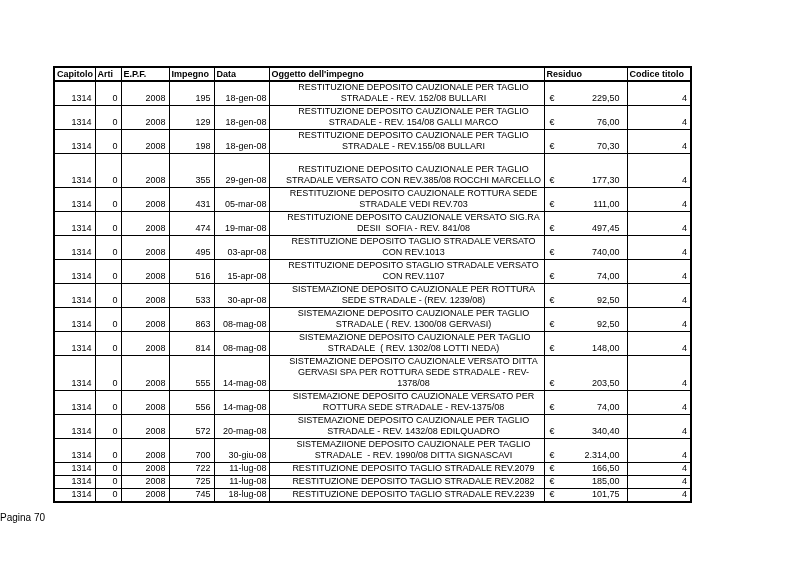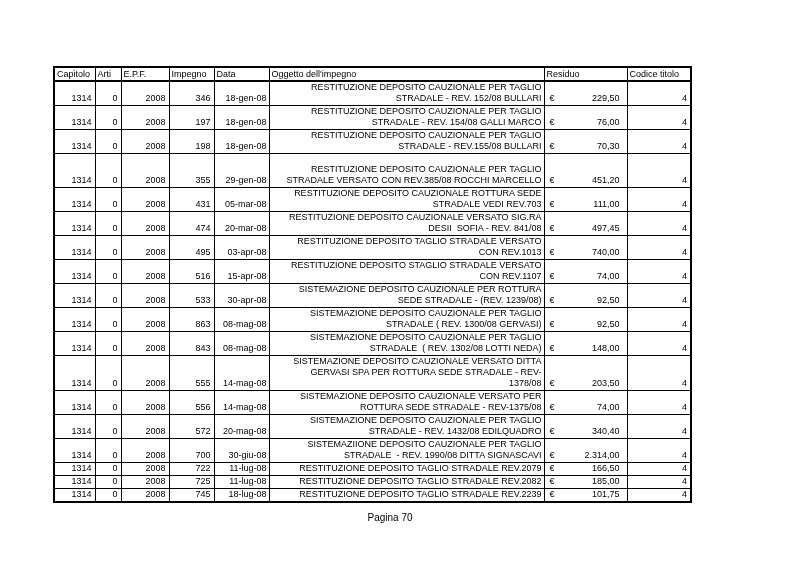--- a/index.html
+++ b/index.html
@@ -30,48 +30,47 @@
   col.c-codice   { width: 64px; }
   th, td {
     border: 1px solid #000;
     font-size: 9px;
     line-height: 11px;
     padding: 0 2px;
     overflow: hidden;
     white-space: nowrap;
   }
   th {
-    font-weight: normal;
+    font-weight: bold;
     text-align: left;
     height: 14px;
     vertical-align: middle;
     border-bottom: 2px solid #000;
     padding-left: 2px;
   }
   td { vertical-align: bottom; padding-bottom: 1px; }
   tr.lines-1 td { height: 12px; }
   tr.lines-2 td { height: 24px; }
   tr.lines-3 td { height: 34px; }
   td.num  { text-align: right; padding-right: 3px; }
   td.date { text-align: right; padding-right: 2px; }
-  td.oggetto { text-align: right; padding-left: 16px; white-space: pre; }
+  td.oggetto { text-align: center; padding-left: 16px; white-space: pre; }
   td.residuo { padding: 0 0 1px 0; }
   td.residuo .wrap {
     display: flex;
     justify-content: space-between;
     padding: 0 7px 0 5px;
     width: 100%;
   }
   td.codice { text-align: right; padding-right: 3px; }
   .footer {
     position: absolute;
     top: 512px;
     left: 0;
     width: 780px;
-    text-align: center;
     font-size: 10px;
   }
 </style>
 </head>
 <body>
 
 <div>
 
   <table class="impegni">
     <colgroup>
@@ -94,36 +93,36 @@
           <th>Oggetto dell'impegno</th>
           <th>Residuo</th>
           <th>Codice titolo</th>
         </tr>
     </thead>
     <tbody>
         <tr class="lines-2">
           <td class="num">1314</td>
           <td class="num">0</td>
           <td class="num">2008</td>
-          <td class="num">346</td>
+          <td class="num">195</td>
           <td class="date">18-gen-08</td>
           <td class="oggetto">RESTITUZIONE DEPOSITO CAUZIONALE PER TAGLIO<br>STRADALE - REV. 152/08 BULLARI</td>
           <td class="residuo">
             <div class="wrap">
               <span>€</span>
               <span>229,50</span>
             </div>
           </td>
           <td class="codice">4</td>
         </tr>
         <tr class="lines-2">
           <td class="num">1314</td>
           <td class="num">0</td>
           <td class="num">2008</td>
-          <td class="num">197</td>
+          <td class="num">129</td>
           <td class="date">18-gen-08</td>
           <td class="oggetto">RESTITUZIONE DEPOSITO CAUZIONALE PER TAGLIO<br>STRADALE - REV. 154/08 GALLI MARCO</td>
           <td class="residuo">
             <div class="wrap">
               <span>€</span>
               <span>76,00</span>
             </div>
           </td>
           <td class="codice">4</td>
         </tr>
@@ -145,21 +144,21 @@
         <tr class="lines-3">
           <td class="num">1314</td>
           <td class="num">0</td>
           <td class="num">2008</td>
           <td class="num">355</td>
           <td class="date">29-gen-08</td>
           <td class="oggetto">RESTITUZIONE DEPOSITO CAUZIONALE PER TAGLIO<br>STRADALE VERSATO CON REV.385/08 ROCCHI MARCELLO</td>
           <td class="residuo">
             <div class="wrap">
               <span>€</span>
-              <span>451,20</span>
+              <span>177,30</span>
             </div>
           </td>
           <td class="codice">4</td>
         </tr>
         <tr class="lines-2">
           <td class="num">1314</td>
           <td class="num">0</td>
           <td class="num">2008</td>
           <td class="num">431</td>
           <td class="date">05-mar-08</td>
@@ -170,21 +169,21 @@
               <span>111,00</span>
             </div>
           </td>
           <td class="codice">4</td>
         </tr>
         <tr class="lines-2">
           <td class="num">1314</td>
           <td class="num">0</td>
           <td class="num">2008</td>
           <td class="num">474</td>
-          <td class="date">20-mar-08</td>
+          <td class="date">19-mar-08</td>
           <td class="oggetto">RESTITUZIONE DEPOSITO CAUZIONALE VERSATO SIG.RA<br>DESII  SOFIA - REV. 841/08</td>
           <td class="residuo">
             <div class="wrap">
               <span>€</span>
               <span>497,45</span>
             </div>
           </td>
           <td class="codice">4</td>
         </tr>
         <tr class="lines-2">
@@ -244,21 +243,21 @@
               <span>€</span>
               <span>92,50</span>
             </div>
           </td>
           <td class="codice">4</td>
         </tr>
         <tr class="lines-2">
           <td class="num">1314</td>
           <td class="num">0</td>
           <td class="num">2008</td>
-          <td class="num">843</td>
+          <td class="num">814</td>
           <td class="date">08-mag-08</td>
           <td class="oggetto"> SISTEMAZIONE DEPOSITO CAUZIONALE PER TAGLIO<br>STRADALE  ( REV. 1302/08 LOTTI NEDA)</td>
           <td class="residuo">
             <div class="wrap">
               <span>€</span>
               <span>148,00</span>
             </div>
           </td>
           <td class="codice">4</td>
         </tr>

